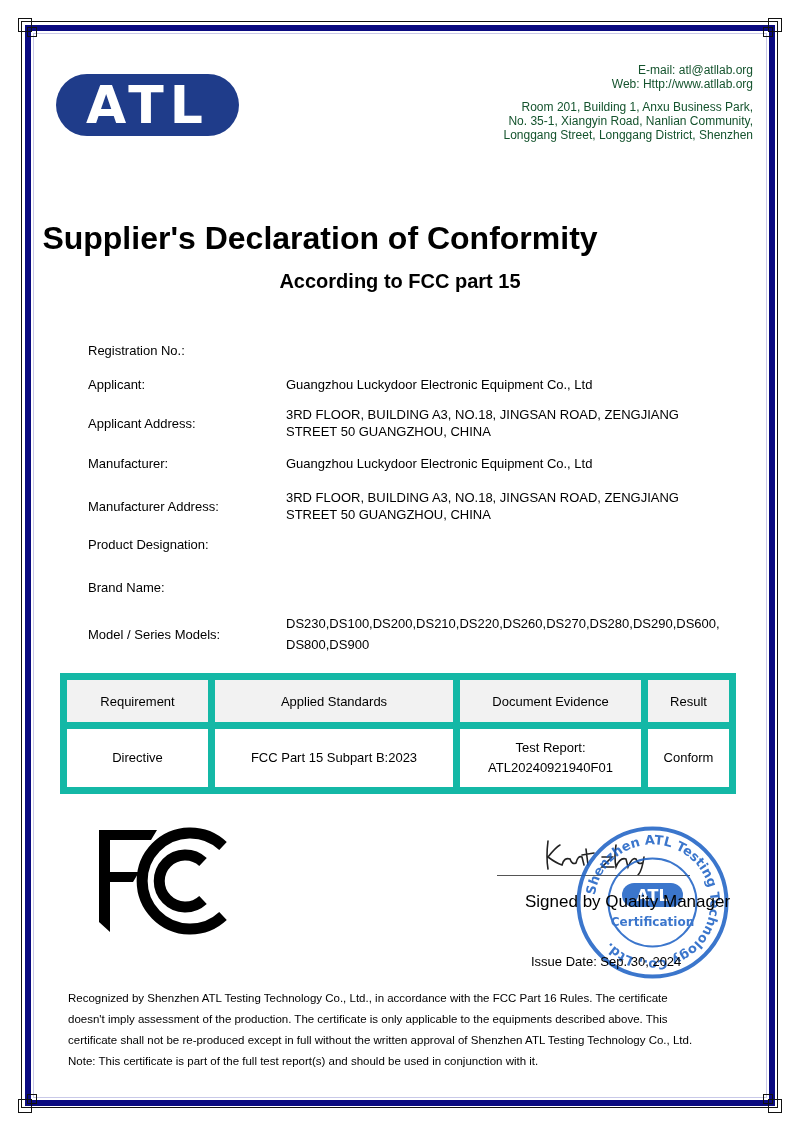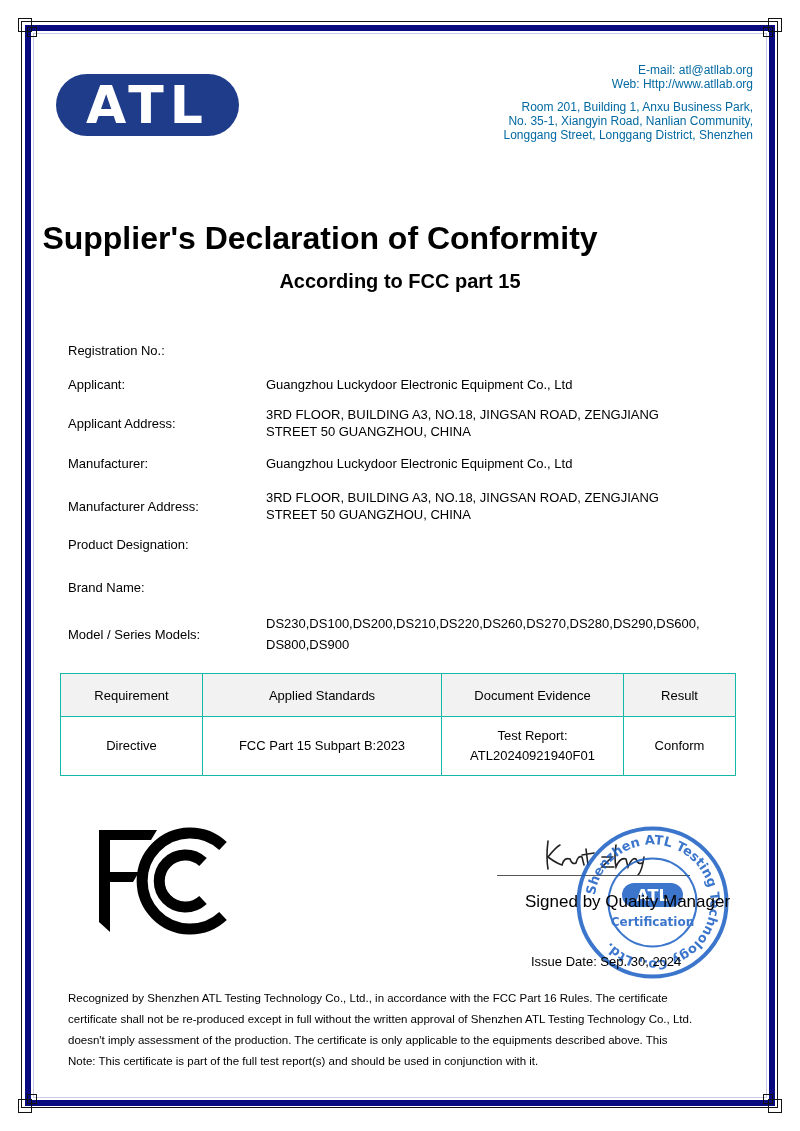--- a/index.html
+++ b/index.html
@@ -16,39 +16,39 @@
   .corner { position: absolute; width: 14px; height: 14px; border: 1px solid #111; box-sizing: border-box; }
   .corner.s { width: 10px; height: 10px; }
 
   
   .logo { position: absolute; left: 56px; top: 74px; width: 183px; height: 62px;
           background: #1f3c8a; border-radius: 31px; display: flex; align-items: center;
           justify-content: center; }
   .logo span { color: #fff; font-weight: bold; font-size: 52px; letter-spacing: 6px;
                font-family: "DejaVu Sans", sans-serif; line-height: 1; }
   .contact { position: absolute; right: 47px; top: 63px; text-align: right;
-             font-size: 12px; color: #0369a1; line-height: 14px; }
+             font-size: 12px; color: #14532d; line-height: 14px; }
   .contact .addr { margin-top: 9px; }
 
   
   .title { position: absolute; left: 0; width: 640px; top: 220px; text-align: center;
            font-size: 32px; font-weight: bold; }
   .subtitle { position: absolute; left: 0; width: 800px; top: 270px; text-align: center;
               font-size: 20px; font-weight: bold; }
 
   
   .field { position: absolute; left: 68px; width: 680px; display: flex; align-items: center;
            font-size: 13px; line-height: 17px; }
-  .field .lbl { width: 198px; flex: none; }
+  .field .lbl { width: 198px; flex: none; margin-left: 20px; }
   .field .val { flex: 1; }
 
   
   table.std { position: absolute; left: 60px; top: 673px; width: 676px; border-collapse: collapse;
               font-size: 13px; }
-  table.std th, table.std td { border: 1px solid #14b8a6; text-align: center; font-weight: normal;
+  table.std th, table.std td { border: 7px solid #14b8a6; text-align: center; font-weight: normal;
                                padding: 0 6px; }
   table.std th { background: #f2f2f2; height: 42px; }
   table.std td { height: 58px; line-height: 20px; }
 
   
   .fcc { position: absolute; left: 95px; top: 826px; width: 140px; height: 110px; }
 
   
   .sig-area { position: absolute; left: 497px; top: 820px; width: 260px; height: 170px; }
   .sig-line { position: absolute; left: 0; top: 55px; width: 193px; height: 1px; background: #555; }
@@ -186,16 +186,16 @@
   <text x="77.5" y="101" text-anchor="middle" font-family="DejaVu Sans, sans-serif" font-weight="bold" font-size="12" fill="#1a5fc4">Certification</text>
 </svg>
 
 <div class="sig-area" style="pointer-events:none">
   <div class="signed-by">Signed by Quality Manager</div>
   <div class="issue-date">Issue Date: Sep. 30, 2024</div>
 </div>
 
 <div class="footer">
   <p>Recognized by Shenzhen ATL Testing Technology Co., Ltd., in accordance with the FCC Part 16 Rules. The certificate</p>
+  <p>doesn't imply assessment of the production. The certificate is only applicable to the equipments described above. This</p>
   <p>certificate shall not be re-produced except in full without the written approval of Shenzhen ATL Testing Technology Co., Ltd.</p>
-  <p>doesn't imply assessment of the production. The certificate is only applicable to the equipments described above. This</p>
   <p>Note: This certificate is part of the full test report(s) and should be used in conjunction with it.</p>
 </div>
 
 </body></html>

